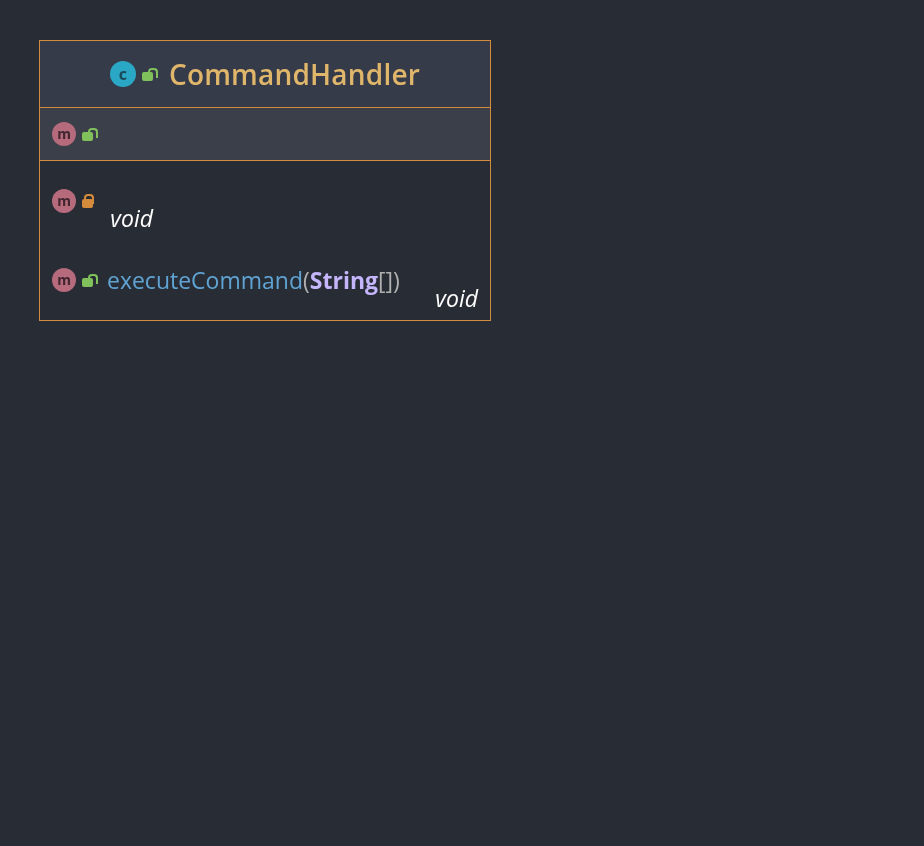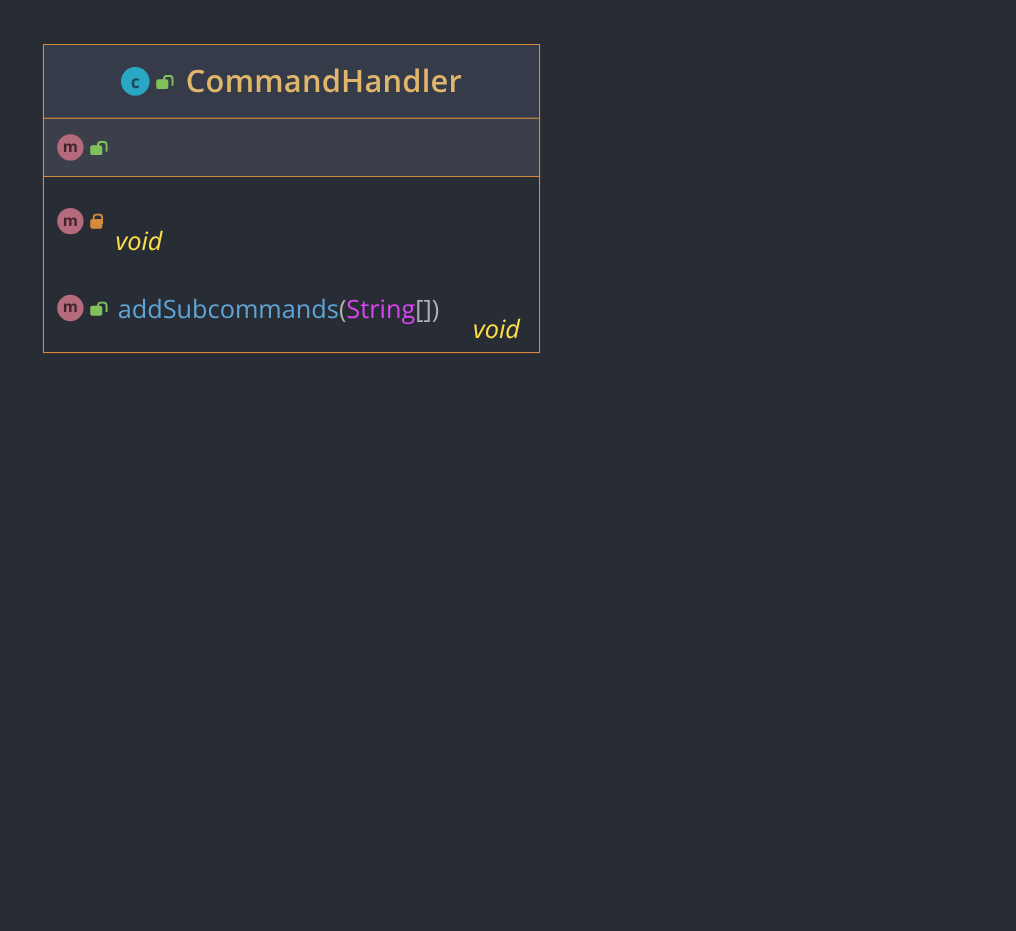--- a/index.html
+++ b/index.html
@@ -128,32 +128,33 @@
     flex: 1;
     white-space: nowrap;
   }
   .name-link {
     color: #5fa4d4;
   }
   .paren {
     color: #b0b0b0;
   }
   .type-link {
-    color: #d946ef;
+    color: #c4b5fd;
+    font-weight: bold;
   }
   .array-br {
     color: #b0b0b0;
   }
   .return-type {
-    color: #fde047;
+    color: #ffffff;
     font-style: italic;
     font-weight: 500;
     margin-left: 6px;
     min-width: 48px;
-    text-align: left;
+    text-align: right;
     margin-top: 36px;
   }
   .gap-left {
     margin-left: 8px;
   }
 </style>
 </head>
 <body>
 
 <div class="diagram-area">
@@ -179,21 +180,21 @@
       <div class="member-row">
         <span class="icon-badge method-icon">m</span>
         <span class="vis-icon vis-private"></span>
         <span class="return-type">void</span>
       </div>
 
       <div class="member-row">
         <span class="icon-badge method-icon">m</span>
         <span class="vis-icon vis-public"></span>
         <span class="member-sig gap-left">
-          <span class="name-link">addSubcommands</span><span class="paren">(</span><span class="type-link">String</span><span class="array-br">[]</span><span class="paren">)</span>
+          <span class="name-link">executeCommand</span><span class="paren">(</span><span class="type-link">String</span><span class="array-br">[]</span><span class="paren">)</span>
         </span>
         <span class="return-type">void</span>
       </div>
 
     </div>
 
   </div>
 
 </div>
 

